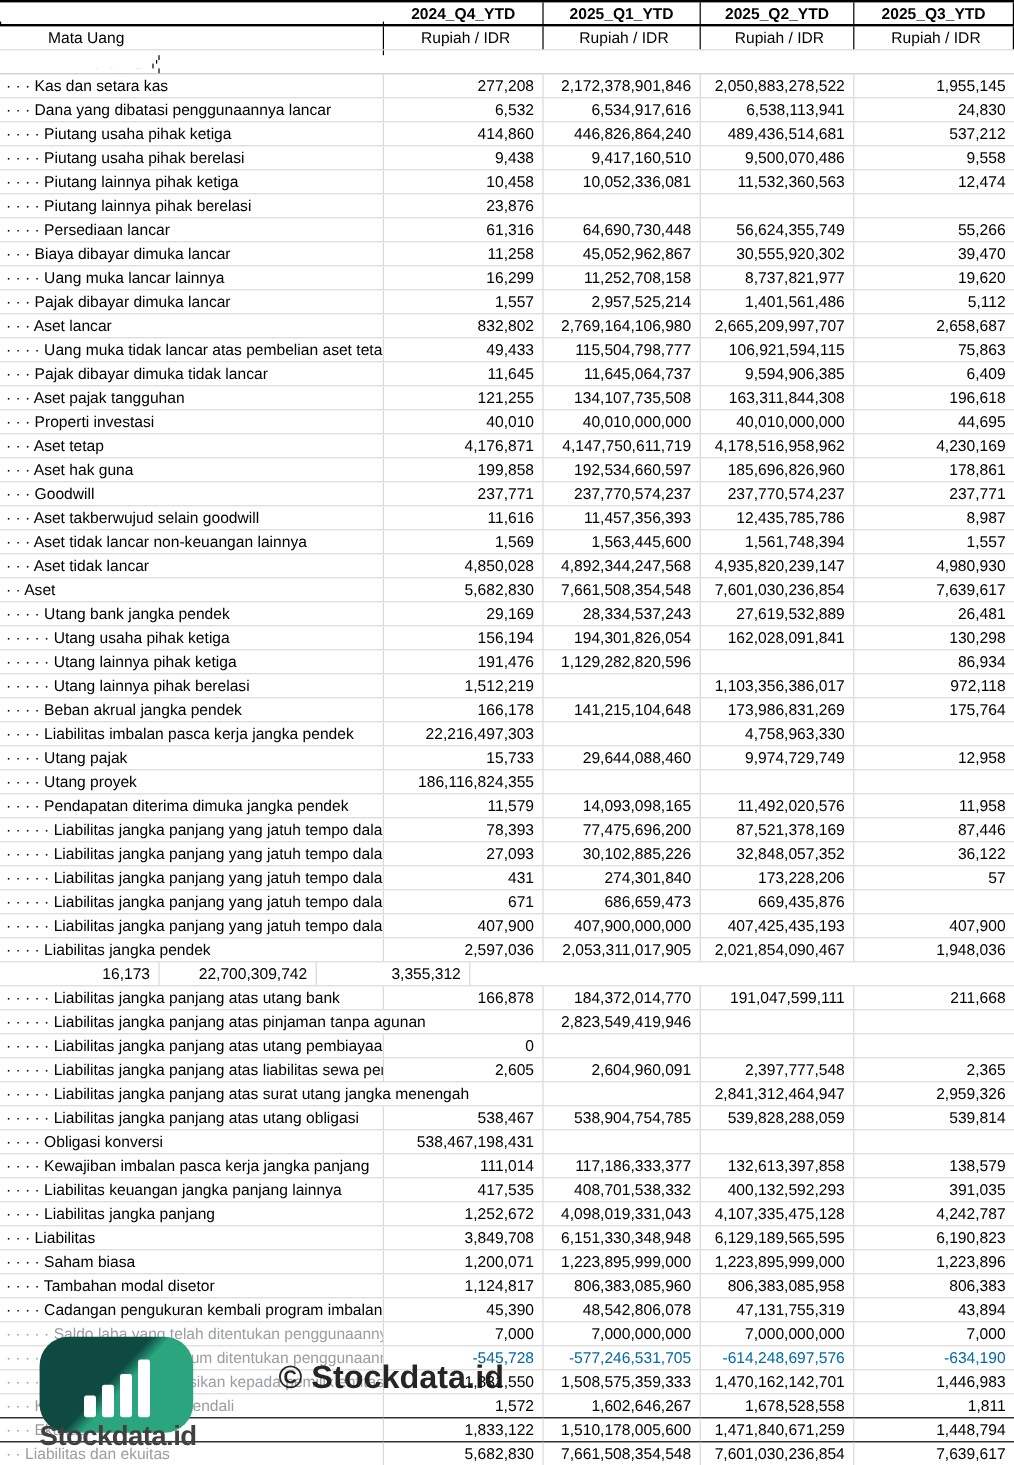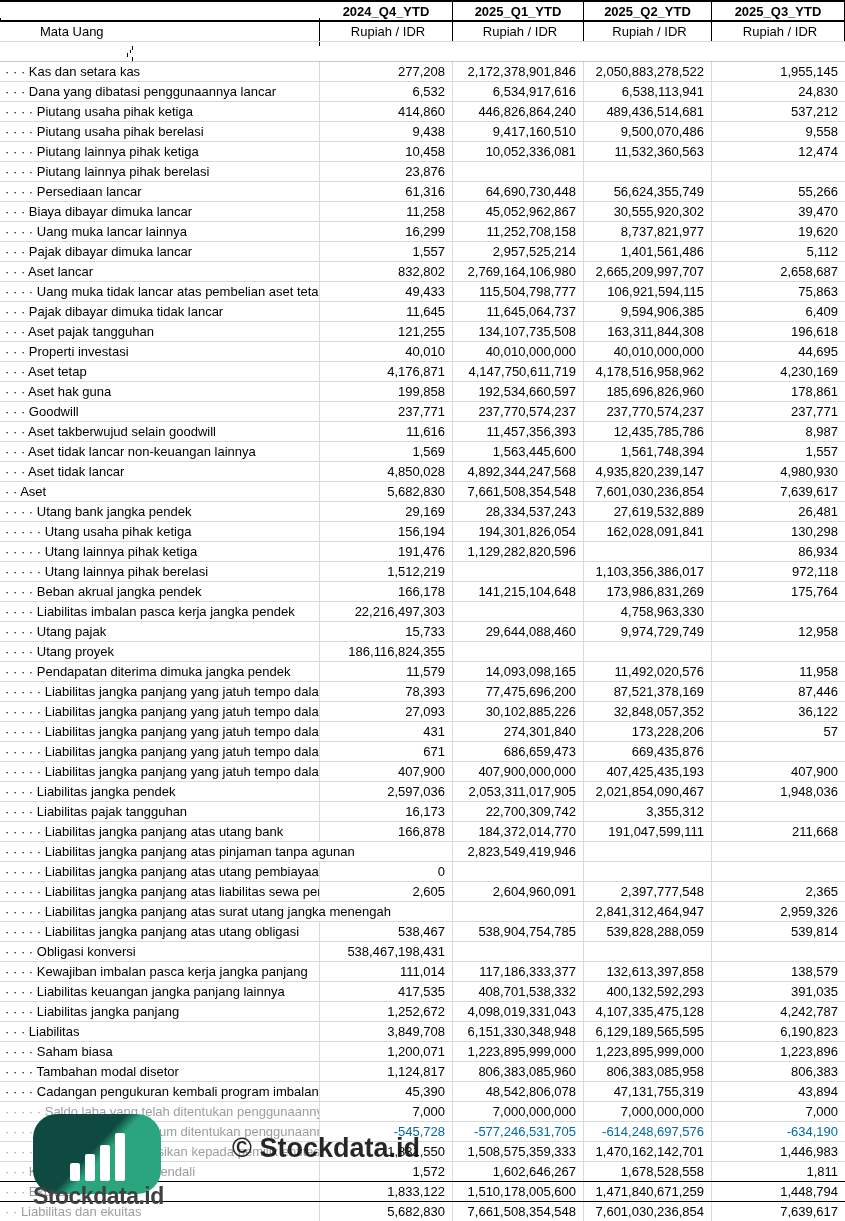--- a/index.html
+++ b/index.html
@@ -316,21 +316,20 @@
         <div class="cell c4 val">407,900</div>
       </div>
       <div class="row">
         <div class="cell lab">· · · · Liabilitas jangka pendek</div>
         <div class="cell c1 val">2,597,036</div>
         <div class="cell c2 val">2,053,311,017,905</div>
         <div class="cell c3 val">2,021,854,090,467</div>
         <div class="cell c4 val">1,948,036</div>
       </div>
       <div class="row">
-        <div class="cell lab">· · · · Liabilitas pajak tangguhan</div>
         <div class="cell c1 val">16,173</div>
         <div class="cell c2 val">22,700,309,742</div>
         <div class="cell c3 val">3,355,312</div>
         <div class="cell c4 val"></div>
       </div>
       <div class="row">
         <div class="cell lab">· · · · · Liabilitas jangka panjang atas utang bank</div>
         <div class="cell c1 val">166,878</div>
         <div class="cell c2 val">184,372,014,770</div>
         <div class="cell c3 val">191,047,599,111</div>

